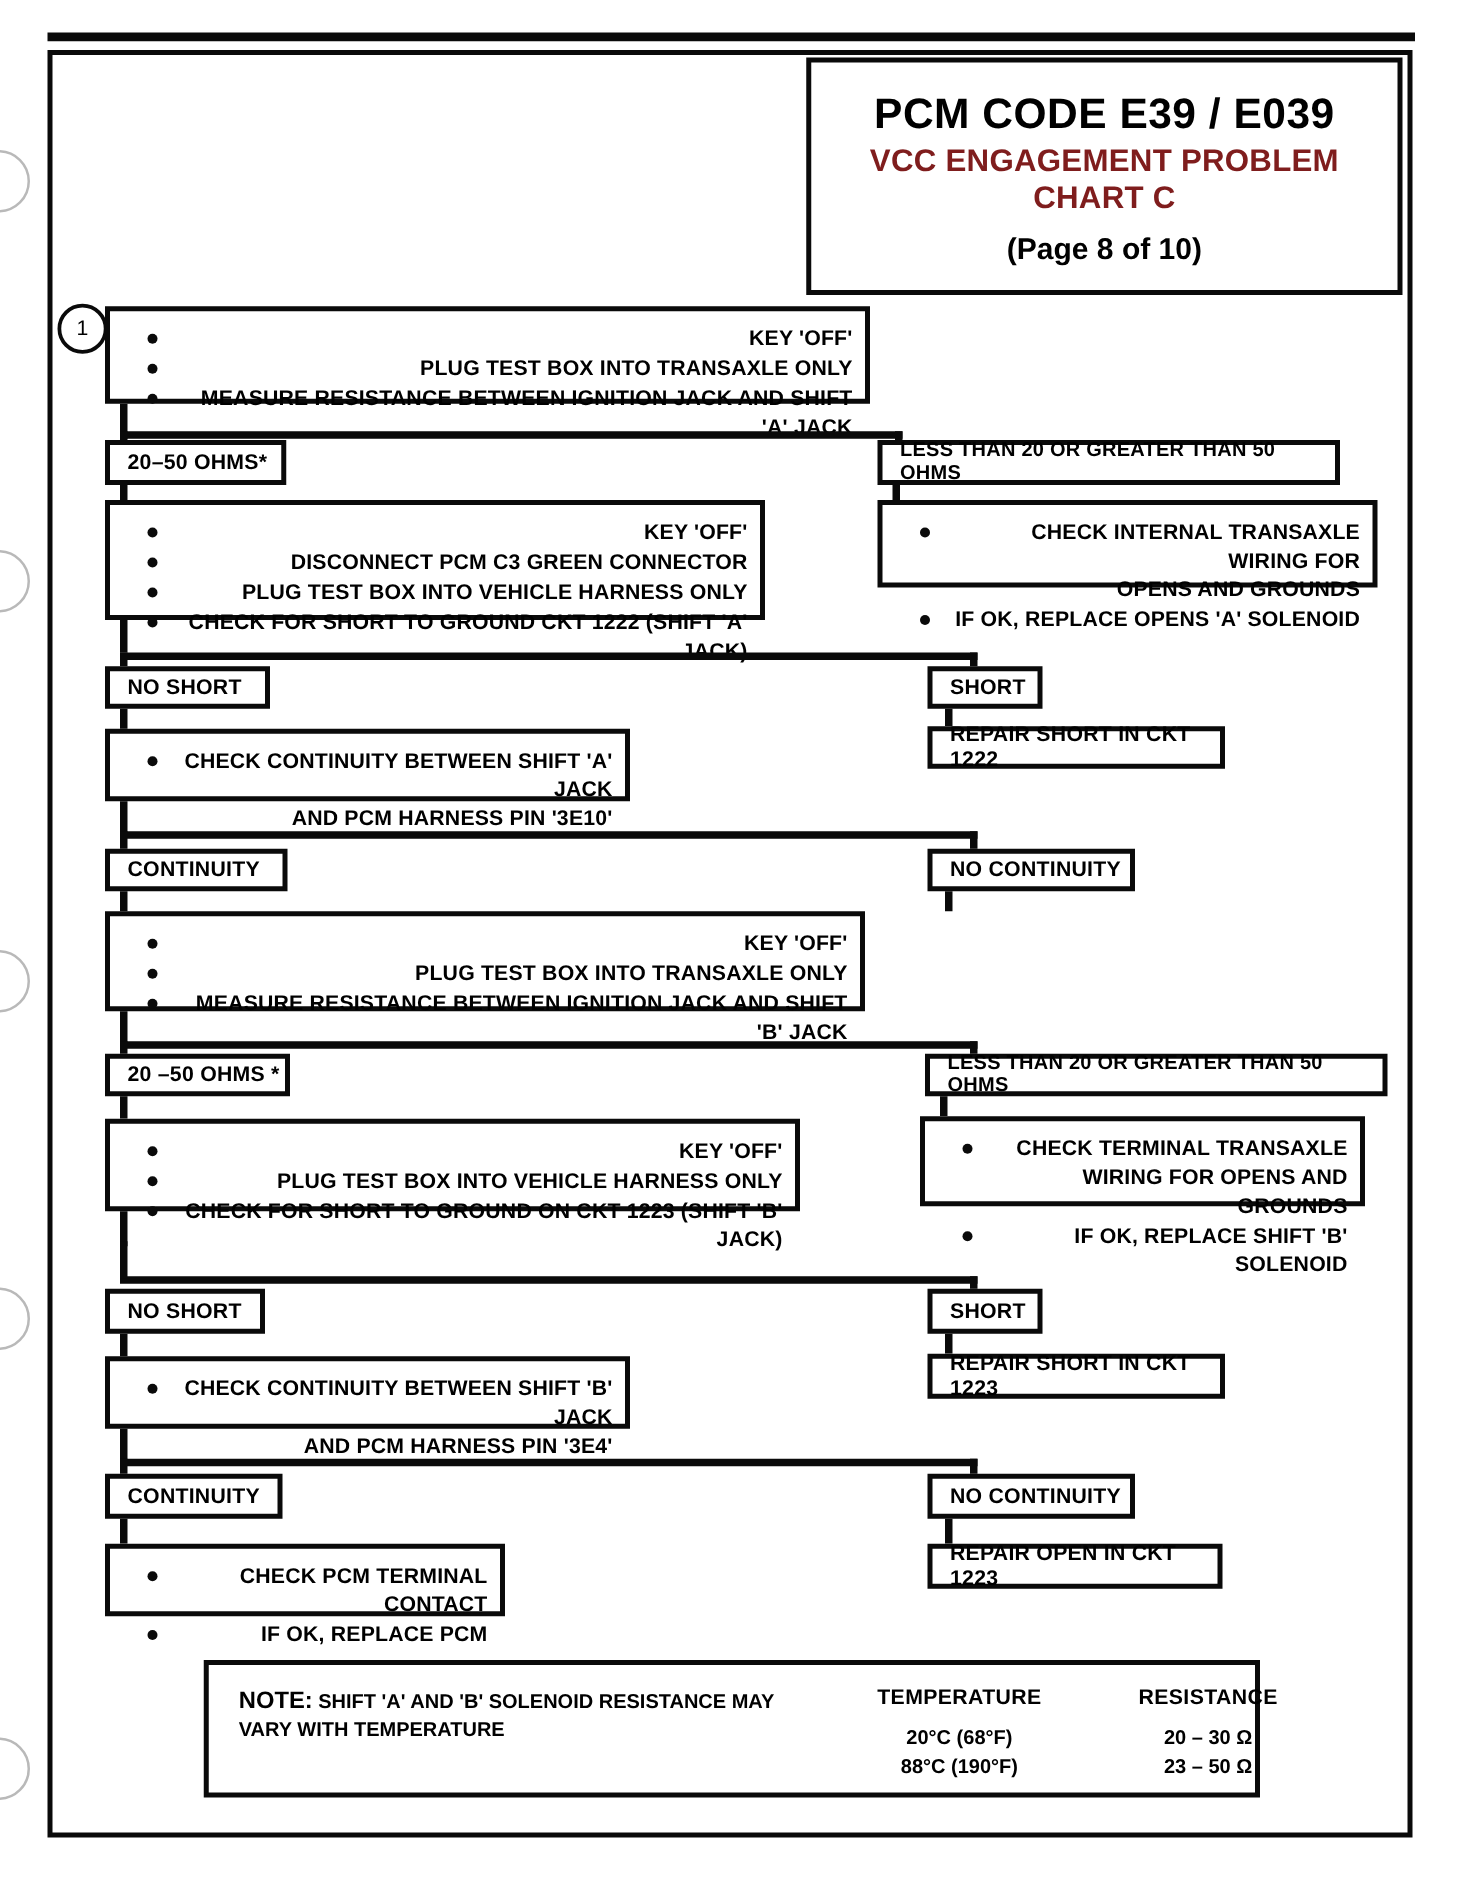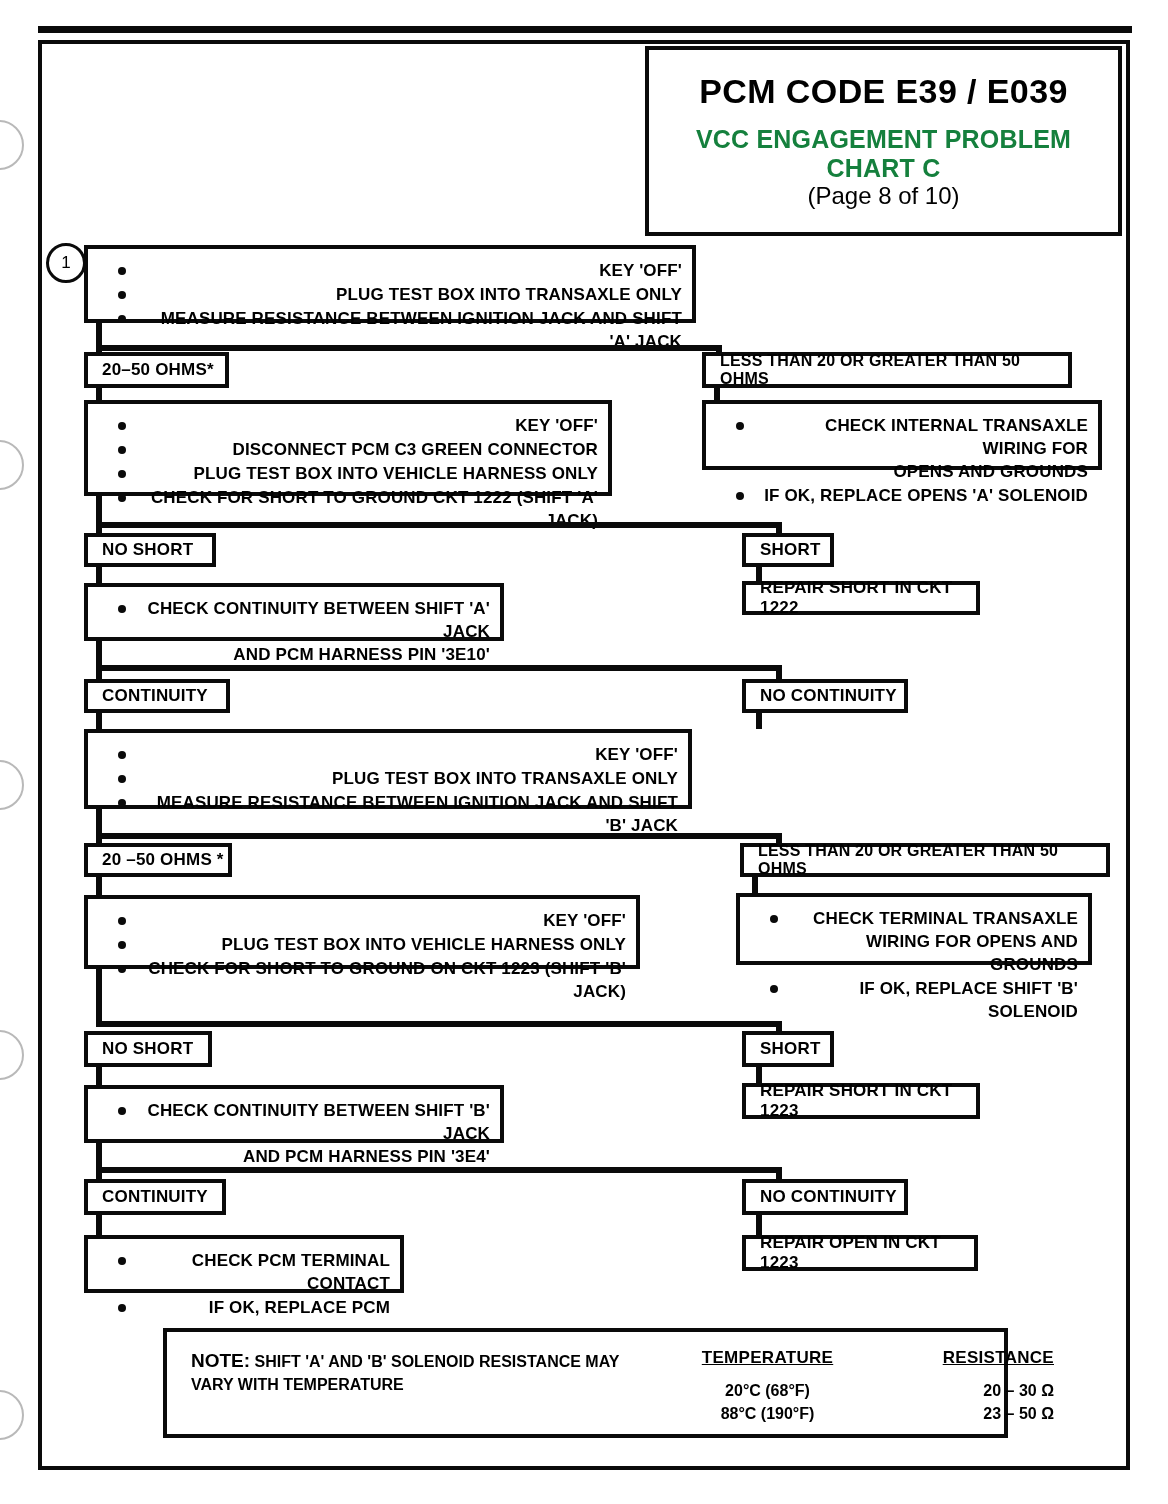--- a/index.html
+++ b/index.html
@@ -40,24 +40,24 @@
     box-sizing:border-box;
     text-align:center;
     background:#fff;
   }
   .title-main{
     font-size:34px; font-weight:bold; letter-spacing:.4px;
     margin-top:22px; color:#000;
   }
   .title-sub{
     font-size:25px; font-weight:bold; letter-spacing:.2px;
-    margin-top:14px; line-height:1.14; color:#15803d;
+    margin-top:4px; line-height:1.14; color:#7f1d1d;
   }
   .title-page{
-    font-size:24px; font-weight:normal; color:#000;
+    font-size:24px; font-weight:bold; margin-top:14px; color:#000;
   }
 
   
   .node{
     position:absolute;
     border:4px solid #0a0a0a;
     box-sizing:border-box;
     background:#ffffff;
     color:#000;
   }
@@ -109,28 +109,28 @@
     box-sizing:border-box;
     background:#fff;
   }
   .note-text{
     position:absolute; left:24px; top:16px; width:470px;
     font-size:16px; font-weight:bold; line-height:1.35; color:#000;
   }
   .note-text .nlabel{ font-size:19px; font-weight:bold; }
   .note-col{ position:absolute; color:#000; }
   .note-head{
-    font-size:17px; font-weight:bold; text-decoration:underline;
+    font-size:17px; font-weight:bold; 
     letter-spacing:.3px; white-space:nowrap;
   }
   .note-cell{
     font-size:16px; font-weight:bold; line-height:1.42; white-space:nowrap;
   }
   .col-temp{ left:498px; top:16px; text-align:center; width:205px; }
-  .col-res { left:712px; top:16px; text-align:right; width:175px; }
+  .col-res { left:712px; top:16px; text-align:center; width:175px; }
   .note-rows{ margin-top:12px; }
 </style>
 </head>
 <body>
 
 <div id="page">
 
   <div class="top-rule"></div>
   <div class="page-border"></div>
   <div class="punch" style="top:120px;"></div>

